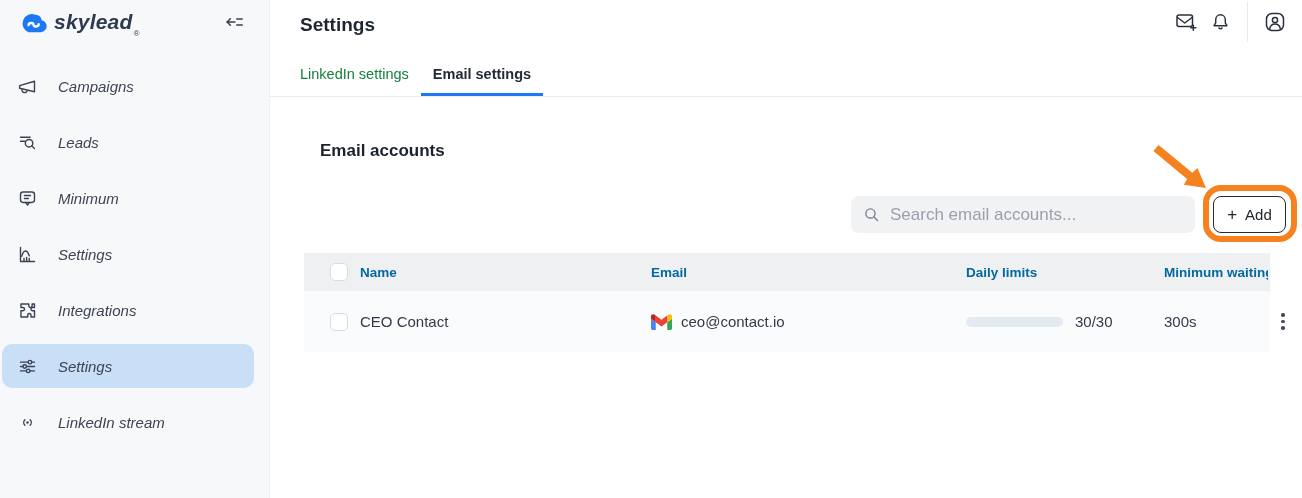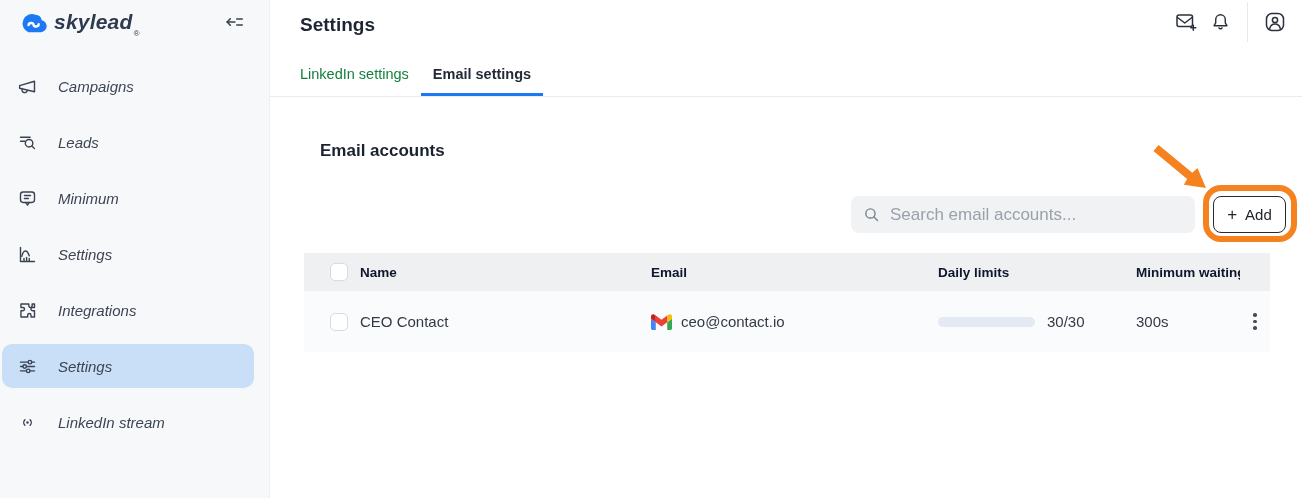--- a/index.html
+++ b/index.html
@@ -56,26 +56,26 @@
     font-size:15px; color:#20252c; cursor:pointer;
   }
   .add-plus { font-size:17px; font-weight:400; line-height:1; }
   .hl-ring {
     position:absolute; left:933px; top:88px; width:94px; height:57px;
     border:6px solid #f5821f; border-radius:18px; pointer-events:none;
   }
   .hl-arrow { position:absolute; left:880px; top:43px; pointer-events:none; }
   
   .table { position:absolute; left:34px; top:156px; width:966px; }
-  .t-head { display:flex; align-items:center; height:38px; background:#eef0f2; font-size:13.5px; font-weight:600; color:#0f172a; }
+  .t-head { display:flex; align-items:center; height:38px; background:#eef0f2; font-size:13.5px; font-weight:600; color:#0369a1; }
   .t-row  { display:flex; align-items:center; height:61px; background:#fafbfd; font-size:15px; color:#333a47;justify-content:space-between; }
   .col-check { width:56px; flex:none; display:flex; align-items:center; padding-left:26px; }
   .col-name  { width:291px; flex:none; }
   .col-email { width:287px; flex:none; display:flex; align-items:center; }
-  .col-limits{ width:198px; flex:none; display:flex; align-items:center; }
+  .col-limits{ width:198px; flex:none; display:flex; align-items:center;margin-left:28px; }
   .col-wait  { width:104px; flex:none; white-space:nowrap; overflow:hidden; }
   .col-menu  { width:30px; flex:none; display:flex; justify-content:center; }
   .checkbox { width:18px; height:18px; border:1.5px solid #d8dce2; border-radius:5px; background:#fff; cursor:pointer; }
   .gmail { width:21px; height:16px; margin-right:9px; flex:none; }
   .progress-track { width:97px; height:10px; border-radius:5px; background:#e3eaf2; overflow:hidden; }
   .progress-fill { height:100%; border-radius:5px; background:#1d79f3; }
   .limits-value { margin-left:12px; }
   .kebab { display:flex; flex-direction:column; gap:3px; cursor:pointer; padding:4px; }
   .kebab i { width:3.5px; height:3.5px; border-radius:50%; background:#444c59; }
 </style>

